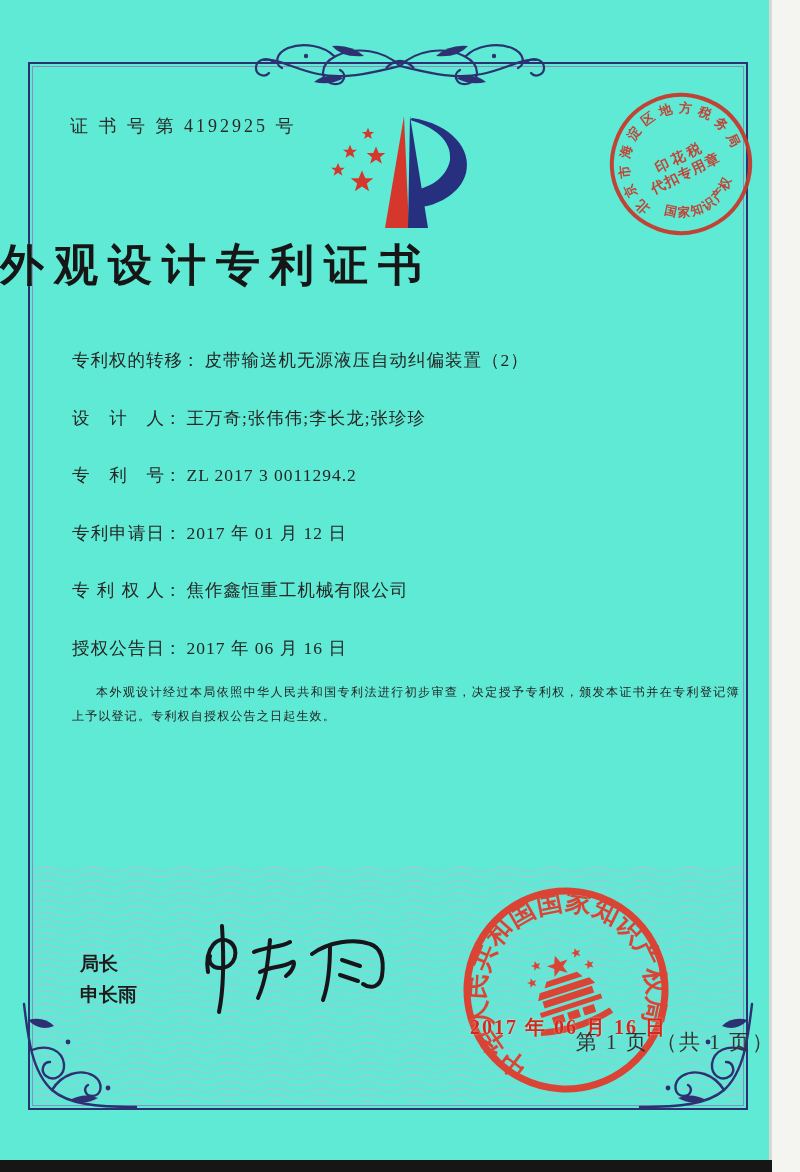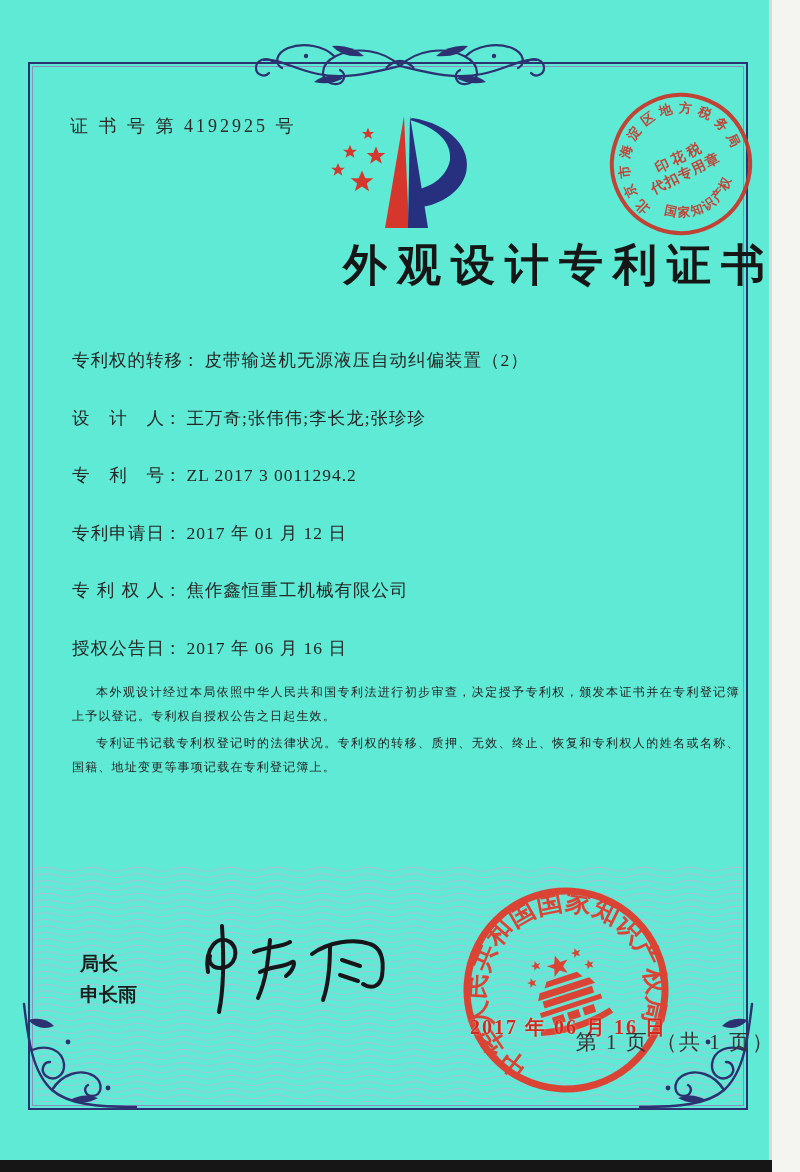--- a/index.html
+++ b/index.html
@@ -18,21 +18,21 @@
 
   .orn{position:absolute;}
   .orn-top{left:235px;top:20px;width:330px;height:84px;}
   .orn-bl{left:18px;top:1000px;width:122px;height:112px;}
   .orn-br{left:636px;top:1000px;width:122px;height:112px;transform:scaleX(-1);}
 
   .cert-no{position:absolute;left:70px;top:114px;font-size:18px;letter-spacing:3px;color:#2a2a2a;}
   .logo{position:absolute;left:322px;top:108px;width:160px;height:128px;}
   .tax-stamp{position:absolute;left:601px;top:84px;width:160px;height:160px;opacity:.93;}
 
-  .title{position:absolute;left:0;top:236px;width:775px;text-align:right;font-size:44px;font-weight:bold;
+  .title{position:absolute;left:0;top:236px;width:775px;text-align:left;font-size:44px;font-weight:bold;
          letter-spacing:10px;color:#161616;}
 
   .fields{position:absolute;left:72px;top:348px;width:660px;}
   .f-row{height:57.5px;font-size:17.5px;color:#262626;white-space:nowrap;}
   .f-label{display:inline-block;width:92px;text-align:justify;text-align-last:justify;vertical-align:top;}
   .f-label.wide{width:110px;}
   .f-colon{margin-right:5px;}
   .f-value{letter-spacing:1px;}
 
   .bodytext{position:absolute;left:72px;top:681px;width:668px;font-size:12px;line-height:23.5px;
@@ -158,21 +158,20 @@
     <div class="f-row">
       <span class="f-label">专利权人</span><span class="f-colon">：</span><span class="f-value">焦作鑫恒重工机械有限公司</span>
     </div>
     <div class="f-row">
       <span class="f-label">授权公告日</span><span class="f-colon">：</span><span class="f-value">2017 年 06 月 16 日</span>
     </div>
   </div>
 
   <div class="bodytext">
     <p>本外观设计经过本局依照中华人民共和国专利法进行初步审查，决定授予专利权，颁发本证书并在专利登记簿上予以登记。专利权自授权公告之日起生效。</p>
-    <p>专利证书记载专利权登记时的法律状况。专利权的转移、质押、无效、终止、恢复和专利权人的姓名或名称、国籍、地址变更等事项记载在专利登记簿上。</p>
   </div>
 
   <div class="officer">
     <div>局长</div>
     <div>申长雨</div>
   </div>
 
   <svg class="signature" viewBox="0 0 215 104">
     <g fill="none" stroke="#15151a" stroke-width="4" stroke-linecap="round">
       <path d="M16 54 C12 30 26 16 38 24 C48 31 44 50 28 50 C20 50 16 44 18 38"></path>

